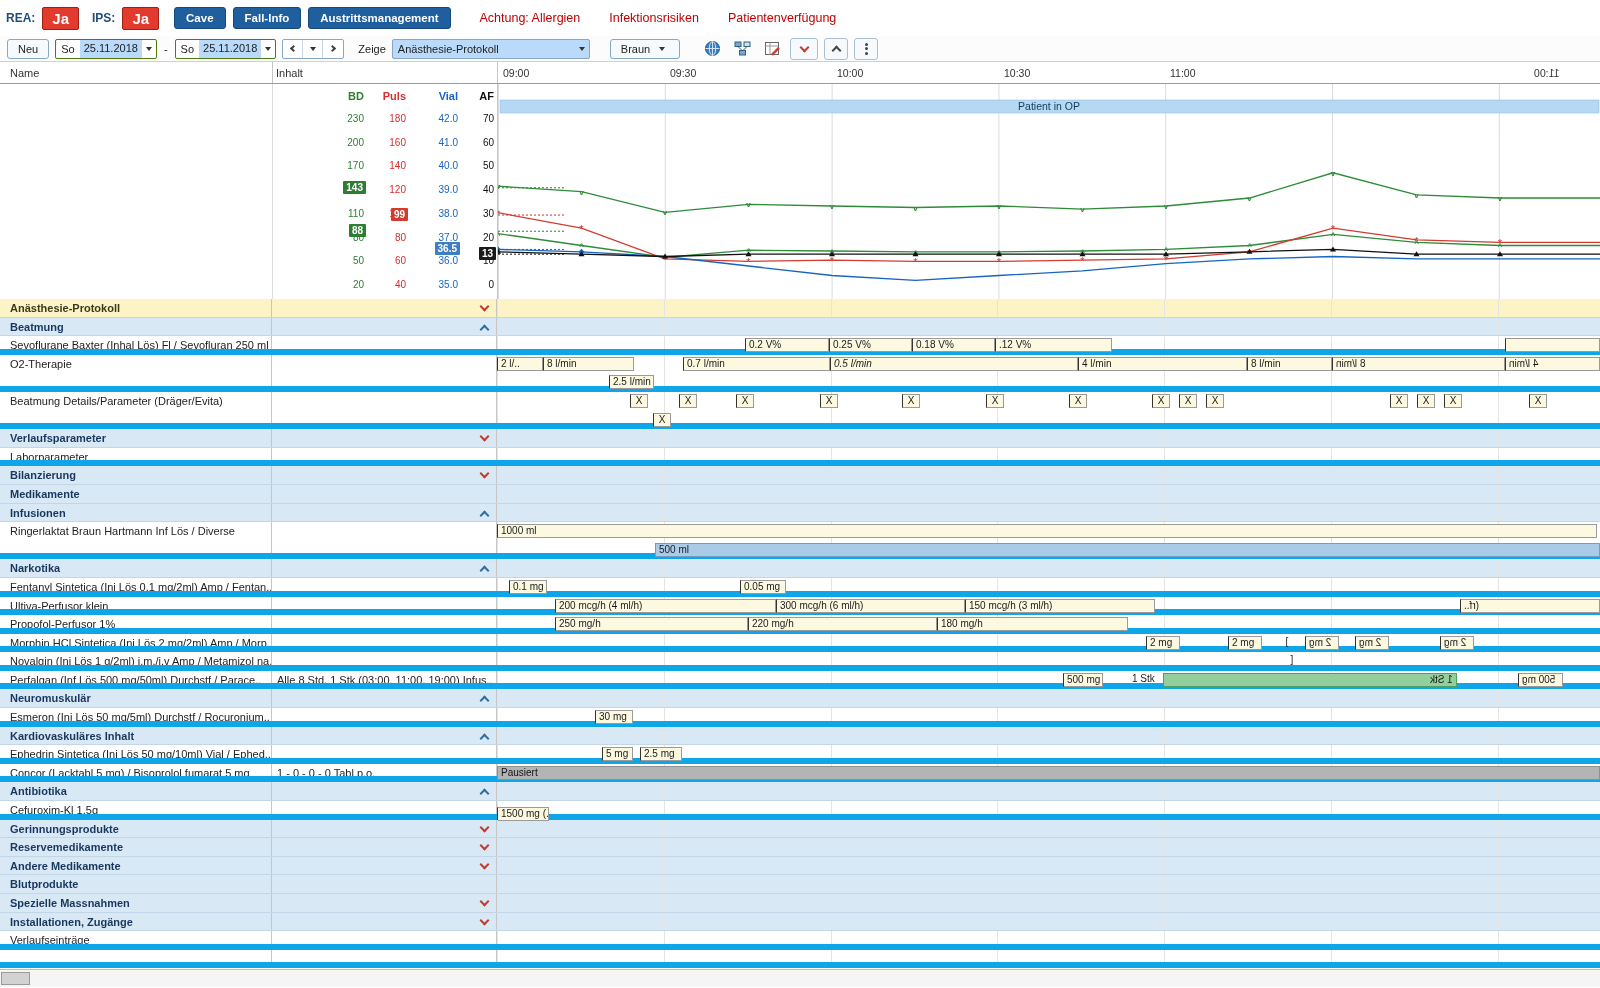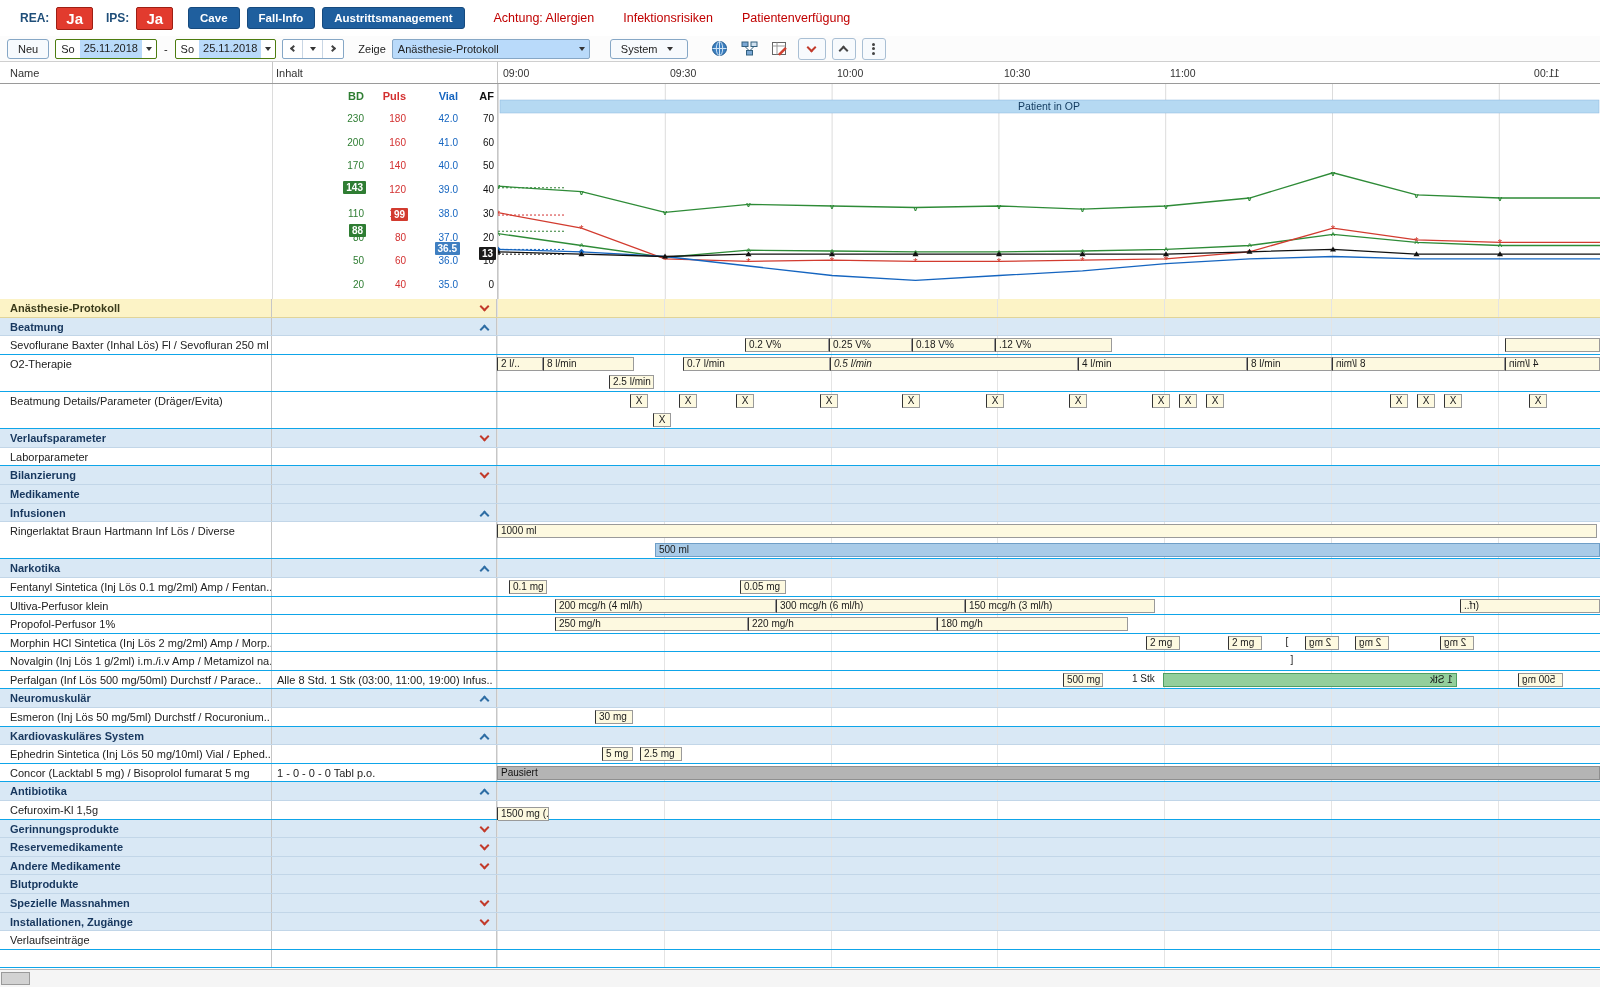--- a/index.html
+++ b/index.html
@@ -1,21 +1,21 @@
 <!DOCTYPE html>
 <html><head>
 <meta charset="utf-8">
 <style>
 * { box-sizing: border-box; }
 html,body { margin:0; padding:0; }
 body { font-family:"Liberation Sans", sans-serif; background:#fff; }
 #app { position:relative; width:1600px; height:988px; overflow:hidden; background:#fff; font-size:11px; color:#222; }
 
 
-.topbar { position:absolute; left:0; top:0; width:1600px; height:36px; display:flex; align-items:center; gap:7px; padding:0 20px; background:#fff; }
+.topbar { position:absolute; left:0; top:0; width:1600px; height:36px; display:flex; align-items:center; gap:7px; padding:0 6px; background:#fff; }
 .lab-blue { color:#1f4e79; font-weight:bold; font-size:12px; }
 .badge-red { background:#e23b2e; border:1px solid #9e1f14; color:#fff; font-weight:bold; font-size:15px; padding:2px 9px; border-radius:2px; }
 .btn-dark { background:#1f5f9e; color:#fff; border:1px solid #164a7e; padding:4px 11px; border-radius:3px; font-weight:bold; font-size:11.5px; font-family:"Liberation Sans",sans-serif; cursor:pointer; }
 .warn { color:#c00000; font-size:12.5px; margin-left:22px; cursor:pointer; }
 
 
 .toolbar { position:absolute; left:0; top:36px; width:1600px; height:26px; display:flex; align-items:center; gap:6px; padding:0 7px; background:#fcfcfc; border-bottom:1px solid #cfcfcf; }
 .btn { background:#f7fafd; border:1px solid #86a7c6; border-radius:3px; padding:2px 10px; font-size:11px; font-family:"Liberation Sans",sans-serif; color:#222; display:inline-flex; align-items:center; gap:5px; height:20px; cursor:pointer; }
 .datectl { display:inline-flex; align-items:center; border:1px solid #4d7c0f; border-radius:2px; height:20px; background:#fff; cursor:pointer; }
 .datectl .day { padding:0 5px; }
@@ -50,21 +50,21 @@
 
 .chart-left { position:absolute; left:0; top:84px; width:497px; height:215px; background:#fff; }
 .chart-left .v1 { position:absolute; left:272px; top:0; bottom:0; border-left:1px solid #dcdcdc; }
 .ax-title { position:absolute; font-weight:bold; font-size:11px; }
 .ax-tick { position:absolute; font-size:10px; width:40px; text-align:right; }
 .badge { position:absolute; color:#fff; font-weight:bold; font-size:10px; padding:0 3px; line-height:13px; border-radius:1px; }
 .chart-plot { position:absolute; left:497px; top:84px; background:#fff; border-left:1px solid #c6c6c6; }
 
 
 .rows { position:absolute; left:0; top:299px; width:1600px; }
-.row { display:flex; height:18.6px; border-bottom:1px solid #0ea5e9; background:#fff; }
+.row { display:flex; height:18.6px; border-bottom:6px solid #0ea5e9; background:#fff; }
 .row.tall { height:37.2px; }
 .row.group { background:#d9e8f5; border-bottom:1px solid #c2d6e8; }
 .row.group .cell-name { font-weight:bold; color:#17375e; }
 .row.group-yellow { background:#fcf3c6; border-bottom:1px solid #e0d49a; }
 .row.group-yellow .cell-name { font-weight:bold; color:#3a3a1a; }
 .cell-name { width:272px; padding:3px 4px 0 10px; border-right:1px solid #c6c6c6; white-space:nowrap; overflow:hidden; }
 .cell-inhalt { width:225px; position:relative; padding:3px 4px 0 5px; border-right:1px solid #c6c6c6; white-space:nowrap; overflow:hidden; }
 .cell-tl { position:relative; flex:1; background-image:repeating-linear-gradient(90deg,#e4e4e4 0,#e4e4e4 1px,transparent 1px,transparent 166.8px); }
 .chev { position:absolute; right:8px; width:7px; height:7px; border-right:2px solid; border-bottom:2px solid; }
 .chev.down { transform:rotate(45deg); border-color:#c23a2b; top:4px; }
@@ -125,21 +125,21 @@
       <button class="navbtn">
           <span class="chv sm right"></span>
         </button>
     </span>
     <span class="zeige-label">Zeige</span>
     <span class="combo">
       <span>Anästhesie-Protokoll</span>
       <span class="dd-arrow"></span>
     </span>
     <button class="btn" style="margin-left:14px">
-      <span>System</span>
+      <span>Braun</span>
       <span class="dd-arrow"></span>
     </button>
     <button class="iconbtn plain" style="margin-left:14px">
       <svg width="17" height="17">
           <circle cx="8.5" cy="8.5" r="7" fill="#3c7fc0" stroke="#205a8f"></circle>
           <path d="M1.5 8.5 H15.5 M8.5 1.5 V15.5" stroke="#cfe3f4" fill="none"></path>
           <ellipse cx="8.5" cy="8.5" rx="3.2" ry="7" fill="none" stroke="#cfe3f4"></ellipse>
         </svg>
     </button>
     <button class="iconbtn plain">
@@ -481,21 +481,21 @@
         <div class="cell-tl"></div>
       </div>
       <div class="row data">
         <div class="cell-name">Esmeron (Inj Lös 50 mg/5ml) Durchstf / Rocuronium..</div>
         <div class="cell-inhalt"></div>
         <div class="cell-tl">
           <div class="item box" style="left: 98px; width: 38px; top: 2px;"><span class="lbl">30 mg</span></div>
         </div>
       </div>
       <div class="row group">
-        <div class="cell-name">Kardiovaskuläres System</div>
+        <div class="cell-name">Kardiovaskuläres Inhalt</div>
         <div class="cell-inhalt">
           <span class="chev up"></span>
         </div>
         <div class="cell-tl"></div>
       </div>
       <div class="row data">
         <div class="cell-name">Ephedrin Sintetica (Inj Lös 50 mg/10ml) Vial / Ephed..</div>
         <div class="cell-inhalt"></div>
         <div class="cell-tl">
           <div class="item box" style="left: 105px; width: 31px; top: 2px;"><span class="lbl">5 mg</span></div>

